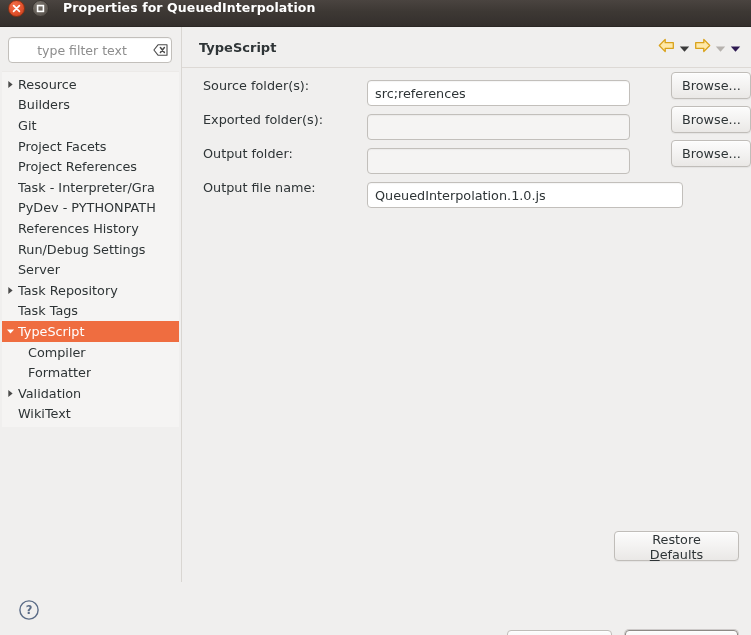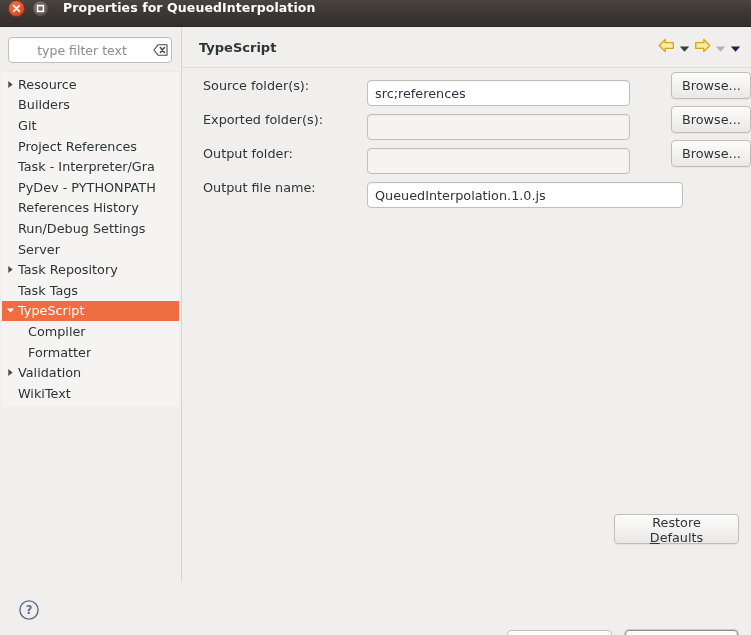--- a/index.html
+++ b/index.html
@@ -196,21 +196,21 @@
     color: #2e3436;
     height: 27px;
     padding: 0 10px;
     cursor: default;
     box-shadow: 0 1px 0 rgba(255,255,255,.7) inset, 0 1px 1px rgba(0,0,0,.05);
   }
   .btn-browse { width: 80px; margin-left: 17px; }
 
   
   .actions {
-    position: absolute; right: 12px; top: 487px;
+    position: absolute; right: 12px; top: 504px;
     display: flex; align-items: center; gap: 8px; margin-left: 10px;
   }
   .btn-restore { width: 125px; height: 30px; }
   .btn-apply   { width: 94px;  height: 30px; }
 
   
   .footer {
     position: absolute; left: 0; top: 582px;
     width: 751px; height: 53px;
     background: #f0efee;
@@ -276,20 +276,24 @@
           </span>
           <span class="tree-label">Resource</span>
         </div>
         <div class="tree-row">
           <span class="tw"></span>
           <span class="tree-label">Builders</span>
         </div>
         <div class="tree-row">
           <span class="tw"></span>
           <span class="tree-label">Git</span>
+        </div>
+        <div class="tree-row">
+          <span class="tw"></span>
+          <span class="tree-label">Project Facets</span>
         </div>
         <div class="tree-row">
           <span class="tw"></span>
           <span class="tree-label">Project References</span>
         </div>
         <div class="tree-row">
           <span class="tw"></span>
           <span class="tree-label">Task - Interpreter/Gra</span>
         </div>
         <div class="tree-row">

